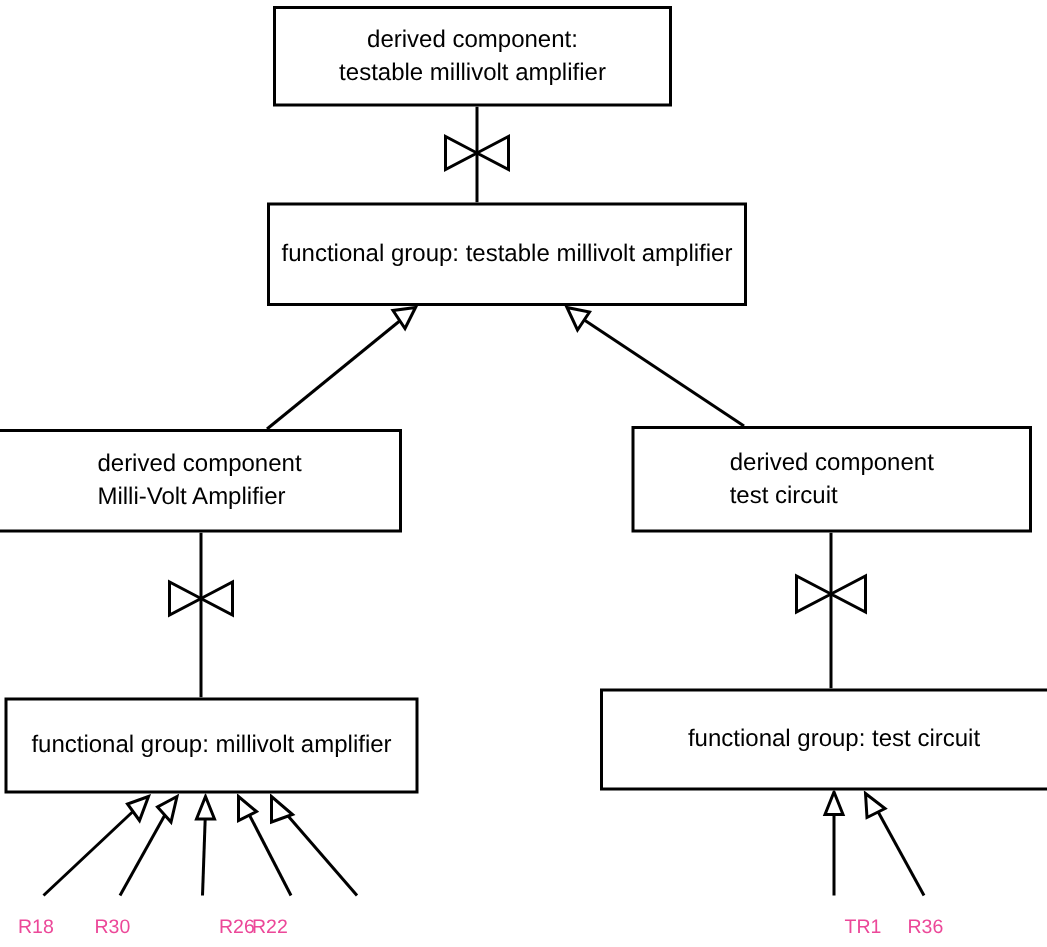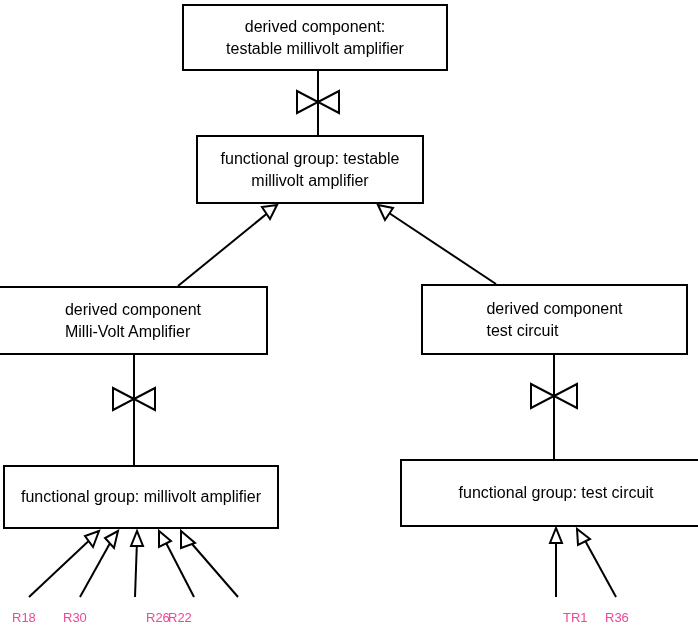--- a/index.html
+++ b/index.html
@@ -115,21 +115,21 @@
       <line x1="616" y1="597" x2="582" y2="535" stroke="#000" stroke-width="2"></line>
       <polygon points="577,529 578,545 590,539" fill="#fff" stroke="#000" stroke-width="2" stroke-linejoin="miter"></polygon>
     </g>
   </svg>
 
   <div class="node-box centered" style="left:182px; top:4px; width:266px; height:67px;">
     <span>derived component:
  testable millivolt amplifier</span>
   </div>
 
-  <div class="node-box centered" style="left:196px; top:135px; width:228px; height:69px;">
+  <div class="node-box centered" style="left:178px; top:135px; width:320px; height:69px;">
     <span>functional group: testable millivolt amplifier</span>
   </div>
 
   <div class="node-box" style="left:-2px; top:286px; width:270px; height:69px;">
     <span>derived component
 Milli-Volt Amplifier</span>
   </div>
 
   <div class="node-box" style="left:421px; top:284px; width:267px; height:71px;">
     <span>derived component

